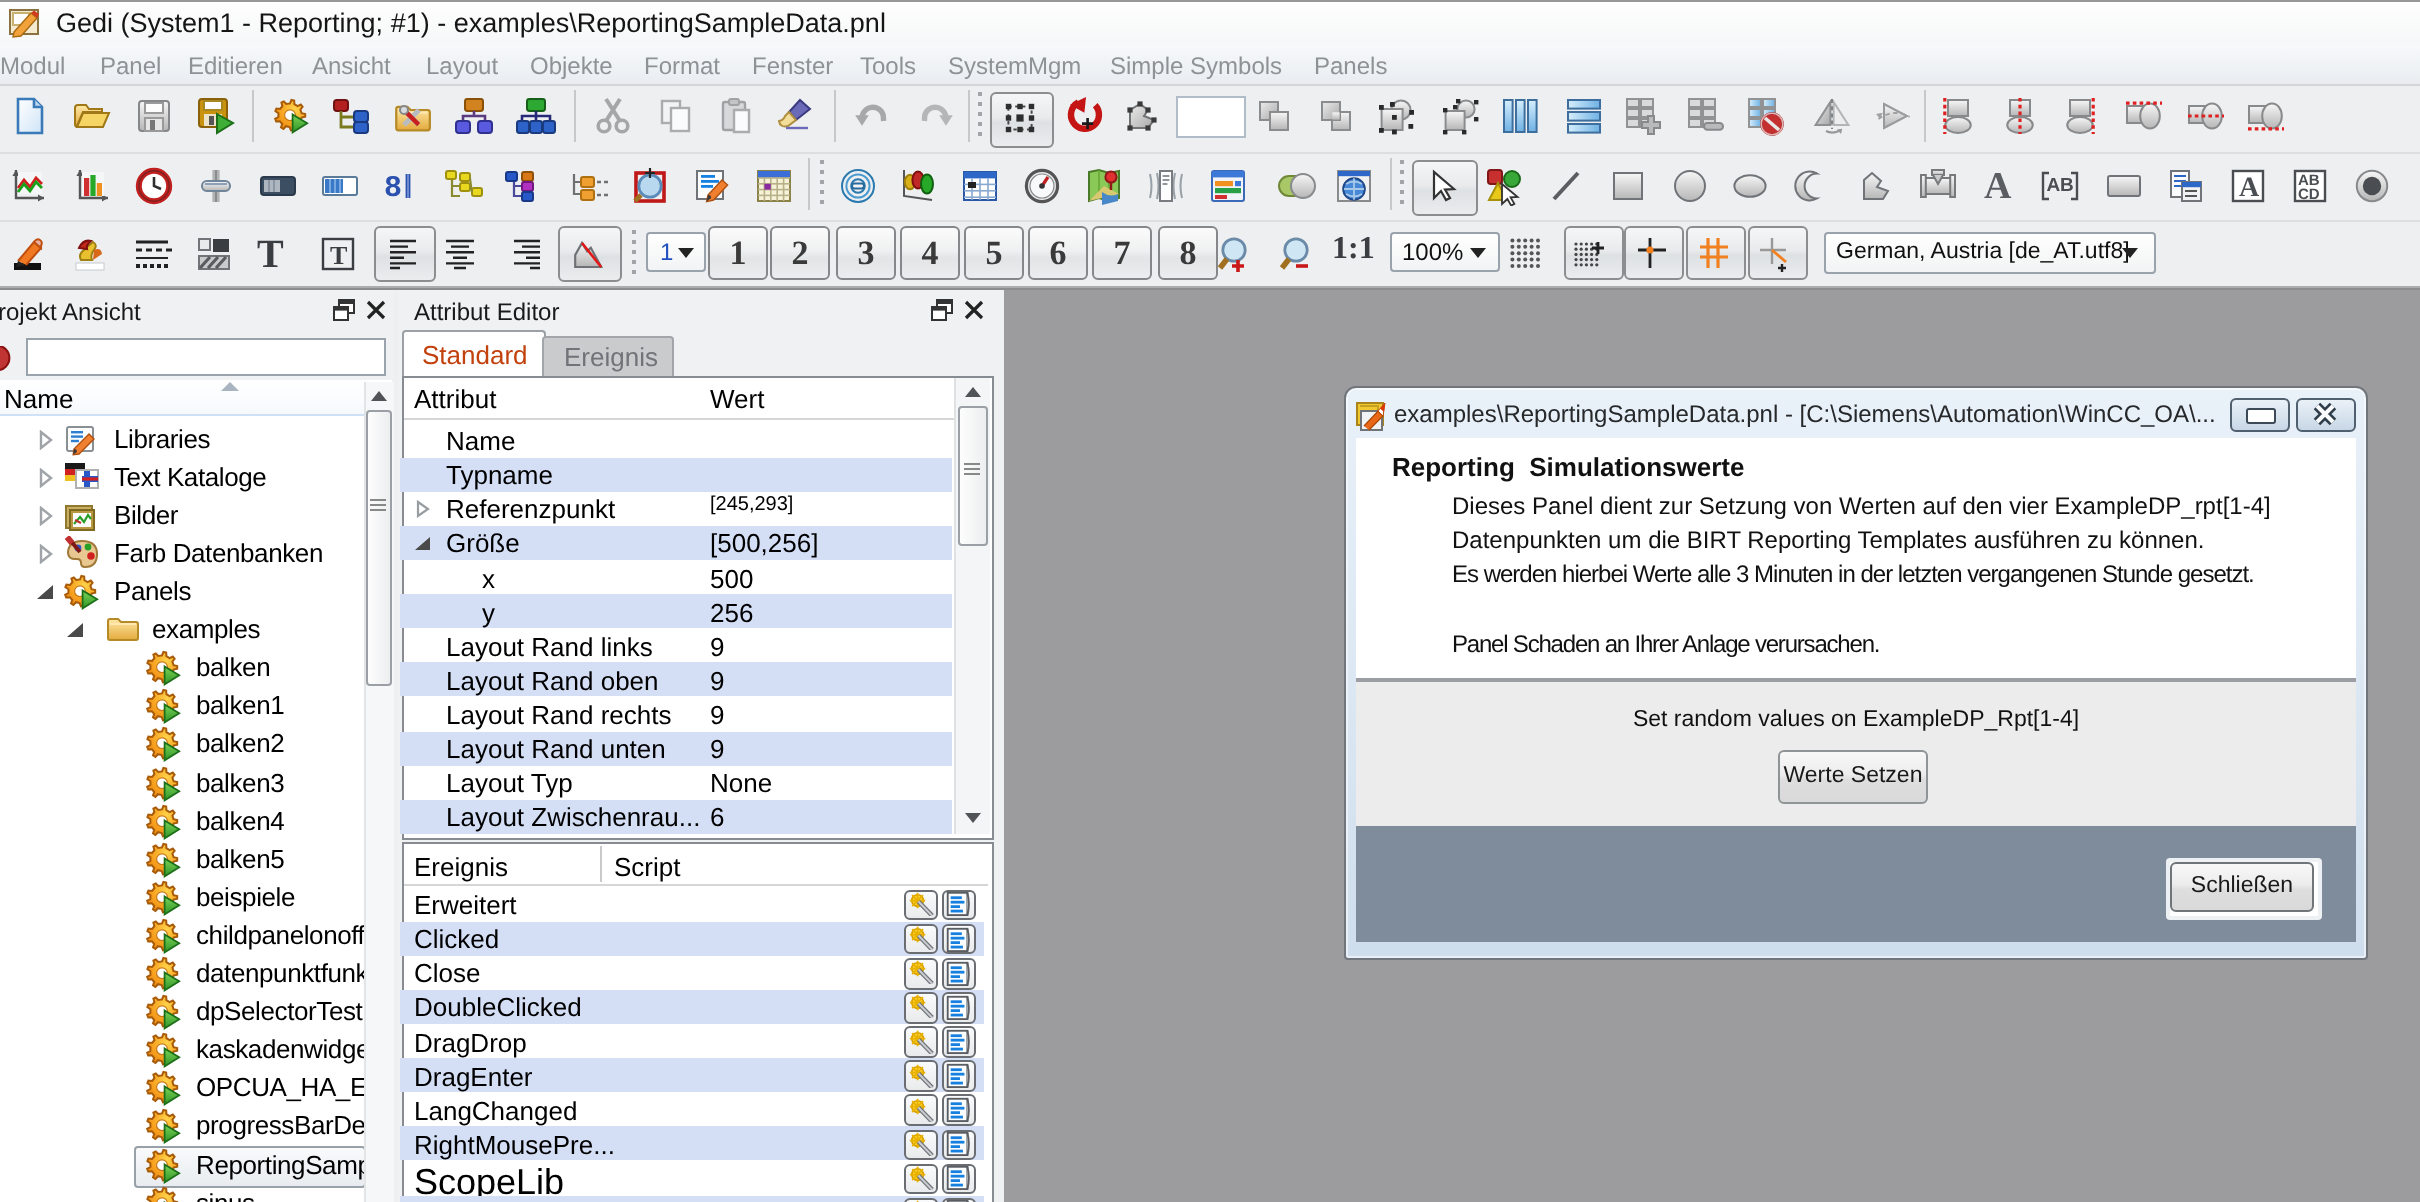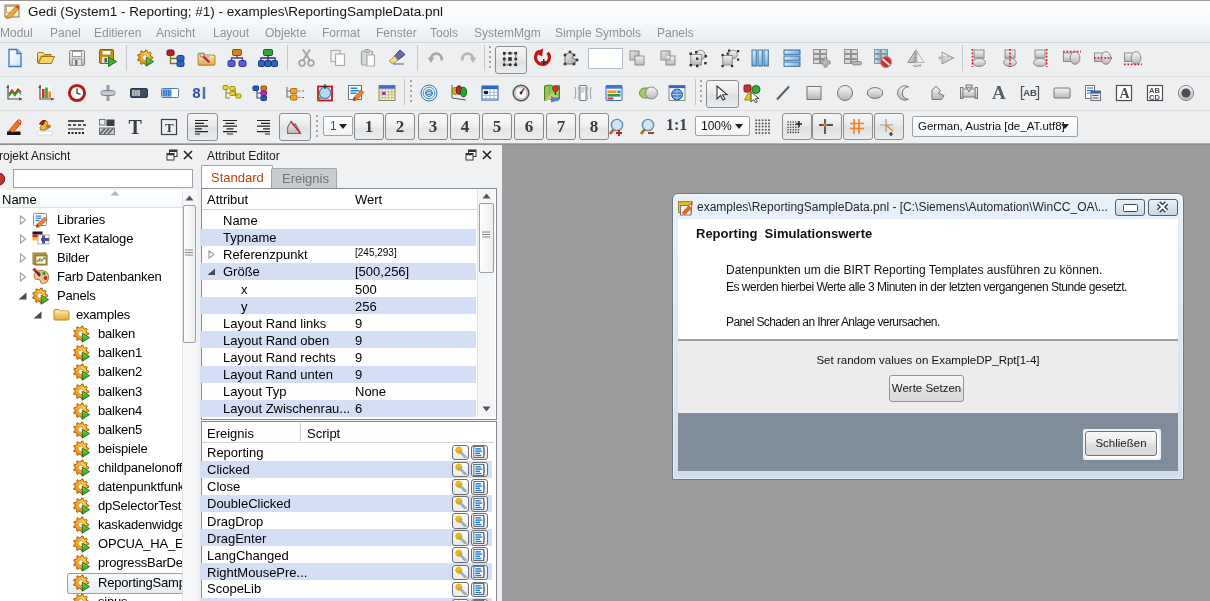--- a/index.html
+++ b/index.html
@@ -936,21 +936,21 @@
     </svg>
     <svg class="i" style="left:283px;top:261px" width="9" height="6" viewBox="0 0 9 6">
       <path d="M4.5 5.5 L8.5 0.5 L0.5 0.5 Z" fill="#505458"></path>
     </svg>
     <div class="a" style="left:2px;top:276px;width:294px;height:180px;background:#fff;border:1px solid #878c92;border-bottom:none"></div>
     <div class="a" style="left:8px;top:281px;font-size:13px;color:#000">Ereignis</div>
     <div class="a" style="left:108px;top:281px;font-size:13px;color:#000">Script</div>
     <div class="a" style="left:101px;top:278px;width:1px;height:18px;background:#c8cacc"></div>
     <div class="a" style="left:3px;top:297px;width:292px;height:1px;background:#d4d6d8"></div>
     <div class="erow" style="top:298.6px;height:17px"></div>
-    <div class="a" style="left:8px;top:300.1px;font-size:13px;white-space:pre">Reporting</div>
+    <div class="a" style="left:8px;top:300.1px;font-size:13px;white-space:pre">Erweitert</div>
     <div class="a" style="left:253px;top:299.8px;width:15px;height:13.5px;border:1px solid #6a6e72;border-radius:3px;background:linear-gradient(#fafbfc,#e8eaec)"></div>
     <svg class="i" style="left:254.5px;top:301.1px" width="13" height="12" viewBox="0 0 14 14">
       <use href="#wandico"></use>
     </svg>
     <div class="a" style="left:272px;top:299.8px;width:15px;height:13.5px;border:1px solid #6a6e72;border-radius:3px;background:linear-gradient(#fafbfc,#e8eaec)"></div>
     <svg class="i" style="left:273px;top:300.4px" width="13" height="13" viewBox="0 0 14 14">
       <use href="#scripico"></use>
     </svg>
     <div class="erow alt" style="top:315.7px;height:17px"></div>
     <div class="a" style="left:8px;top:317.2px;font-size:13px;white-space:pre">Clicked</div>
@@ -1016,21 +1016,21 @@
     <div class="a" style="left:8px;top:419.8px;font-size:13px;white-space:pre">RightMousePre...</div>
     <div class="a" style="left:253px;top:419.5px;width:15px;height:13.5px;border:1px solid #6a6e72;border-radius:3px;background:linear-gradient(#fafbfc,#e8eaec)"></div>
     <svg class="i" style="left:254.5px;top:420.8px" width="13" height="12" viewBox="0 0 14 14">
       <use href="#wandico"></use>
     </svg>
     <div class="a" style="left:272px;top:419.5px;width:15px;height:13.5px;border:1px solid #6a6e72;border-radius:3px;background:linear-gradient(#fafbfc,#e8eaec)"></div>
     <svg class="i" style="left:273px;top:420.1px" width="13" height="13" viewBox="0 0 14 14">
       <use href="#scripico"></use>
     </svg>
     <div class="erow" style="top:435.4px;height:17px"></div>
-    <div class="a" style="left:8px;top:436px;font-size:13px;white-space:pre">ScopeLib</div>
+    <div class="a" style="left:8px;top:436px;font-size:18px;white-space:pre">ScopeLib</div>
     <div class="a" style="left:253px;top:436.6px;width:15px;height:13.5px;border:1px solid #6a6e72;border-radius:3px;background:linear-gradient(#fafbfc,#e8eaec)"></div>
     <svg class="i" style="left:254.5px;top:437.9px" width="13" height="12" viewBox="0 0 14 14">
       <use href="#wandico"></use>
     </svg>
     <div class="a" style="left:272px;top:436.6px;width:15px;height:13.5px;border:1px solid #6a6e72;border-radius:3px;background:linear-gradient(#fafbfc,#e8eaec)"></div>
     <svg class="i" style="left:273px;top:437.2px" width="13" height="13" viewBox="0 0 14 14">
       <use href="#scripico"></use>
     </svg>
     <div class="erow alt" style="top:452.5px;height:17px"></div>
     <div class="a" style="left:253px;top:453.7px;width:15px;height:13.5px;border:1px solid #6a6e72;border-radius:3px;background:linear-gradient(#fafbfc,#e8eaec)"></div>
@@ -1061,20 +1061,21 @@
         <path d="M2.5 2 L10.5 10 M10.5 2 L2.5 10" stroke="#2e3c4a" stroke-width="4.6"></path>
         <path d="M2.5 2 L10.5 10 M10.5 2 L2.5 10" stroke="#f8fafc" stroke-width="2"></path>
       </svg>
     </div>
     <div id="dlgc">
       <div class="a" style="left:0;top:0;width:500px;height:120px;background:#fff"></div>
       <div class="a" style="left:0;top:120px;width:500px;height:2px;background:#9b9fa3"></div>
       <div class="a" style="left:0;top:122px;width:500px;height:72px;background:#ececec"></div>
       <div class="a" style="left:0;top:194px;width:500px;height:58px;background:#7e8c9b"></div>
       <div class="a" style="left:18px;top:7px;font-size:13px;font-weight:bold;color:#111;white-space:pre">Reporting  Simulationswerte</div>
+      <div class="a" style="left:48px;top:26.6px;font-size:12px;color:#111;letter-spacing:0px;white-space:pre">Dieses Panel dient zur Setzung von Werten auf den vier ExampleDP_rpt[1-4]</div>
       <div class="a" style="left:48px;top:43.9px;font-size:12px;color:#111;letter-spacing:0px;white-space:pre">Datenpunkten um die BIRT Reporting Templates ausführen zu können.</div>
       <div class="a" style="left:48px;top:61.2px;font-size:12px;color:#111;letter-spacing:-0.5px;white-space:pre">Es werden hierbei Werte alle 3 Minuten in der letzten vergangenen Stunde gesetzt.</div>
       <div class="a" style="left:48px;top:95.8px;font-size:12px;color:#111;letter-spacing:-0.6px;white-space:pre">Panel Schaden an Ihrer Anlage verursachen.</div>
       <div class="a" style="left:0px;top:135px;width:500px;text-align:center;font-size:11.5px;color:#111">Set random values on ExampleDP_Rpt[1-4]</div>
       <div class="btn" style="left:211px;top:156px;width:73px;height:25px;line-height:25px">Werte Setzen</div>
       <div class="a" style="left:405px;top:210px;width:74px;height:27px;border:2px solid #eef1f3;border-radius:2px;background:#fff"></div>
       <div class="btn" style="left:407px;top:212px;width:70px;height:23px;line-height:23px;border-color:#70757a">Schließen</div>
     </div>
   </div>
 </body></html>

